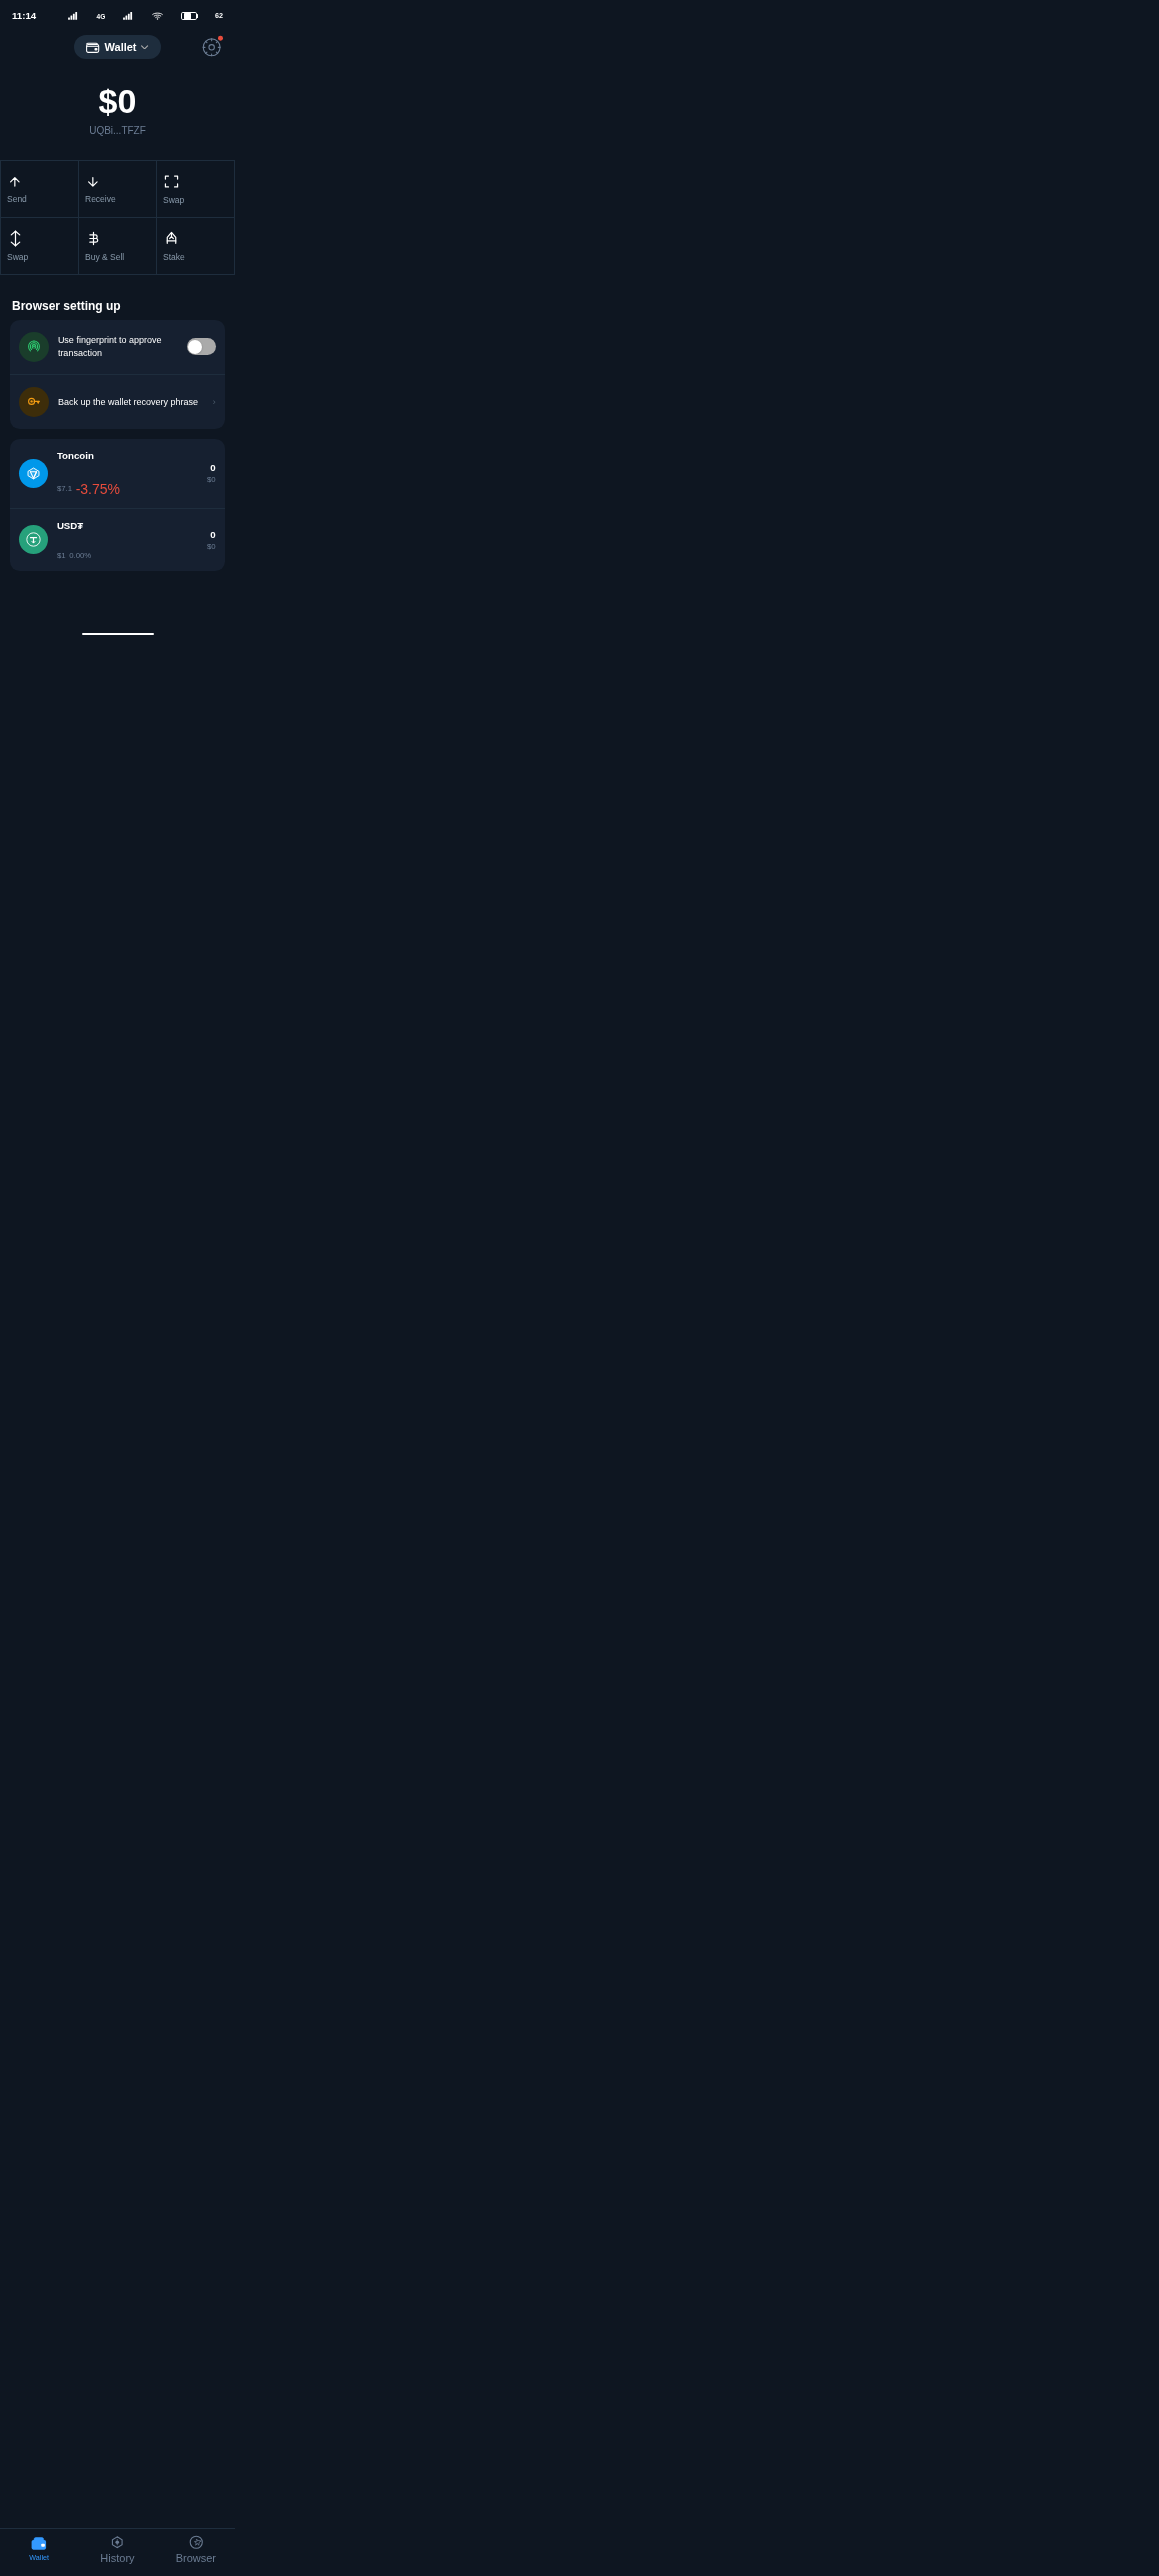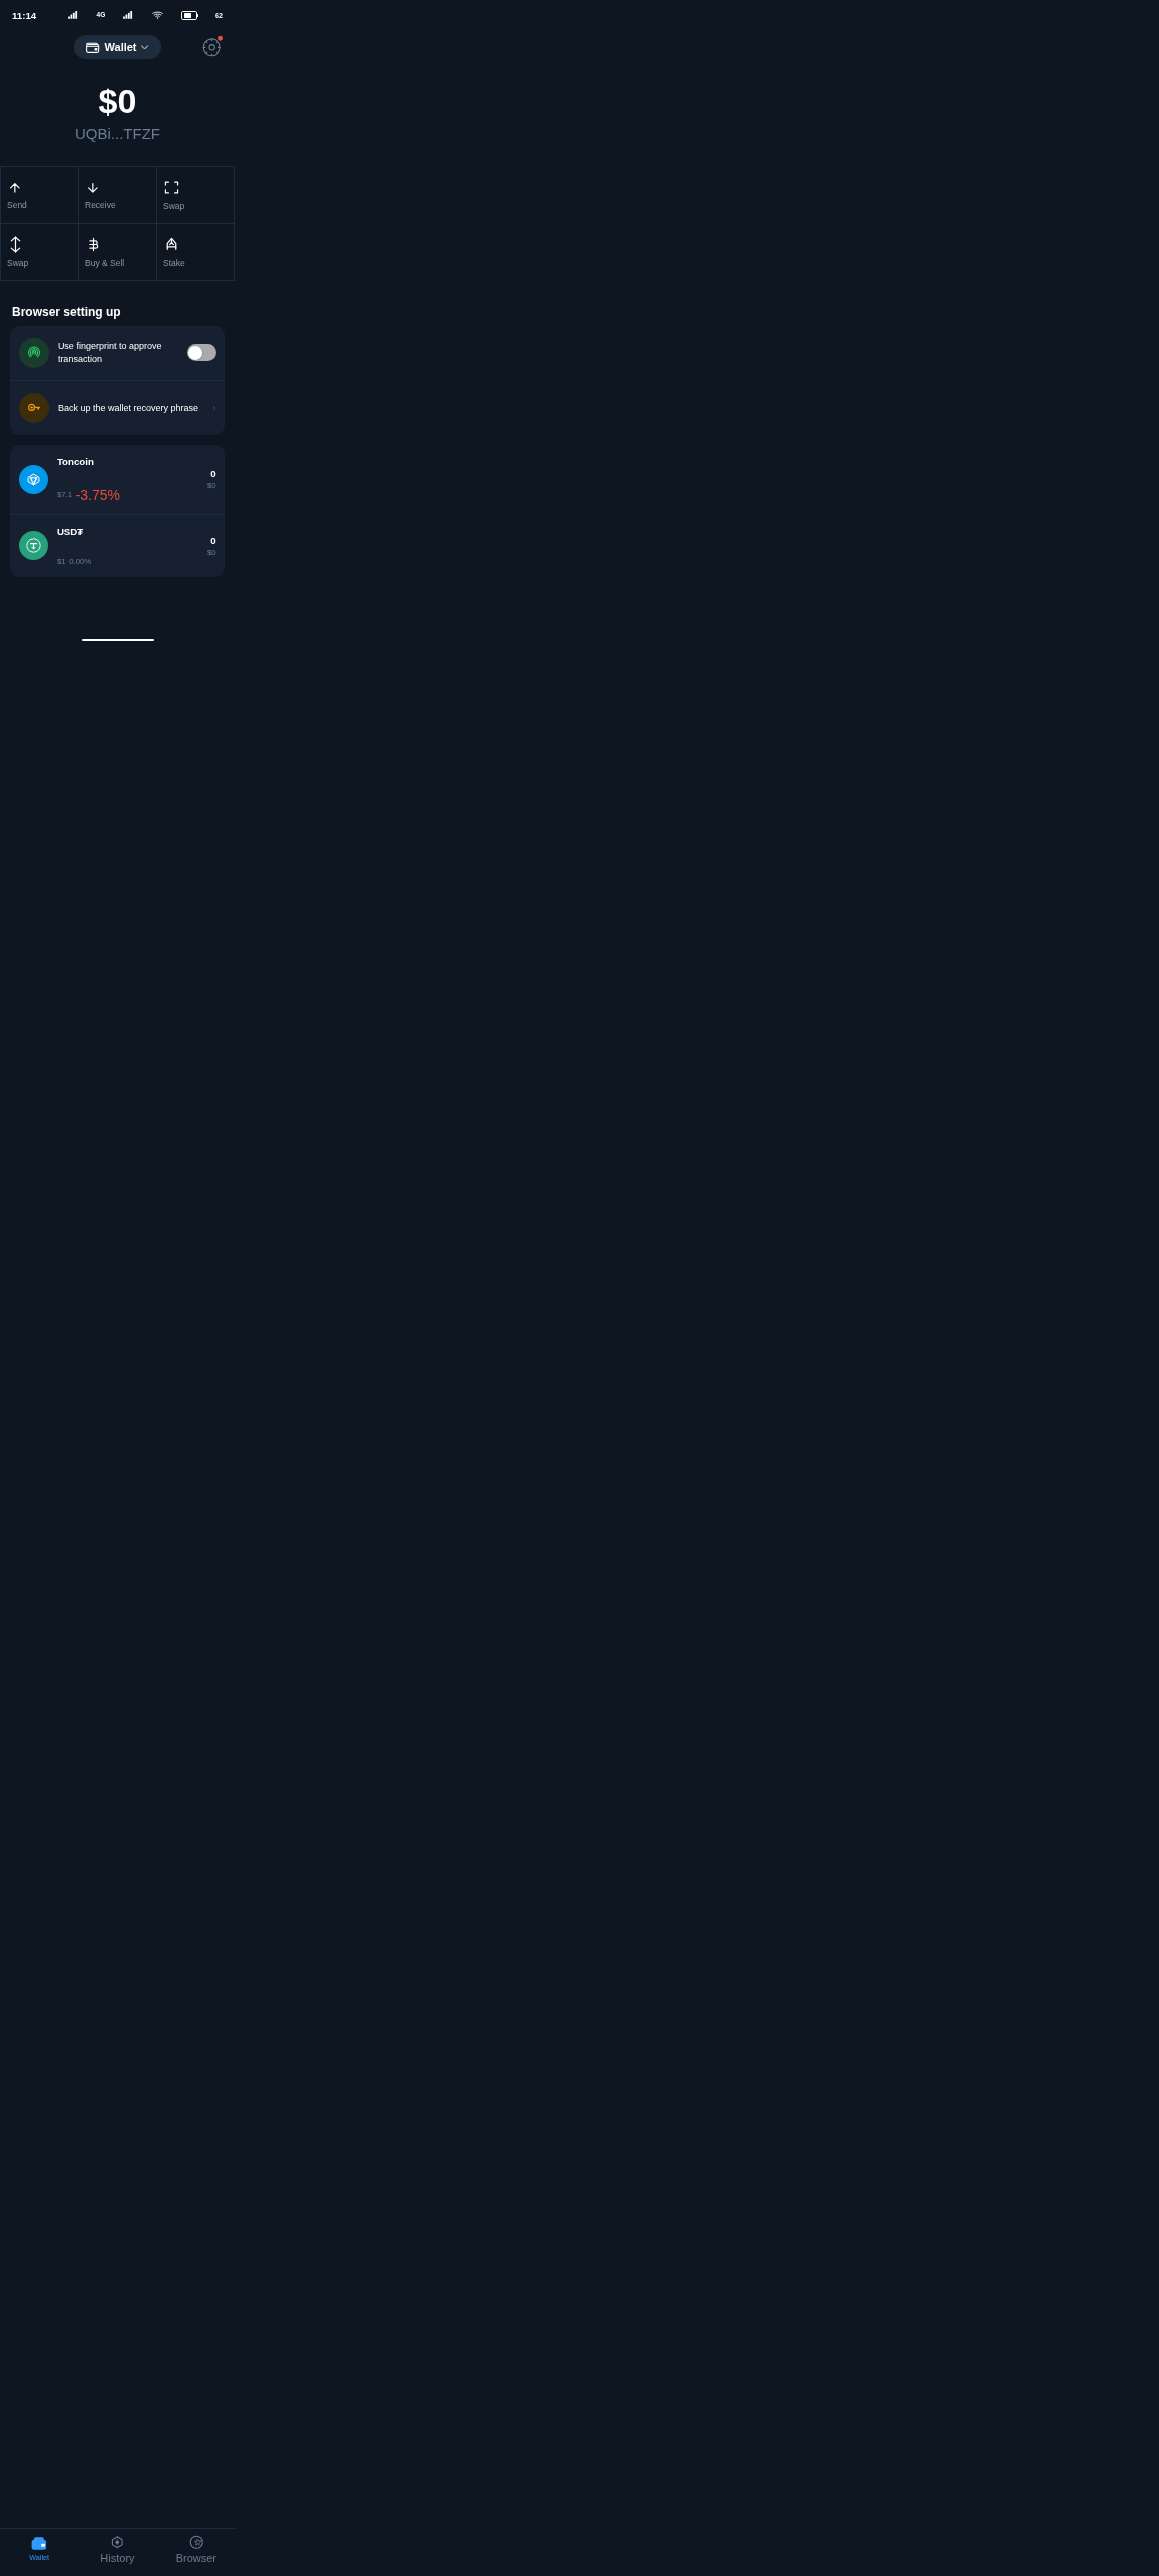--- a/index.html
+++ b/index.html
@@ -29,21 +29,21 @@
     }
 
     .status-time {
       font-size: 9.7px;
       font-weight: 600;
       color: #ffffff;
     }
 
     .status-icons {
       display: flex;
-      align-items: flex-start;
+      align-items: flex-end;
       gap: 18px;
     }
 
     .battery-icon {
       display: flex;
       align-items: center;
       border: 0.9px solid #ffffff;
       border-radius: 1.8px;
       padding: 0.6px 1.2px;
       width: 15.7px;
@@ -128,21 +128,21 @@
     }
 
     .balance-amount {
       font-size: 34px;
       font-weight: 700;
       color: #ffffff;
       line-height: 1.1;
     }
 
     .wallet-address {
-      font-size: 15px;
+      font-size: 10px;
       color: #6b7c93;
       margin-top: 4.8px;
     }
 
     
     .actions-grid {
       display: grid;
       grid-template-columns: repeat(3, 1fr);
       margin: 12px 0;
       border-top: 0.6px solid #1e2d3d;

